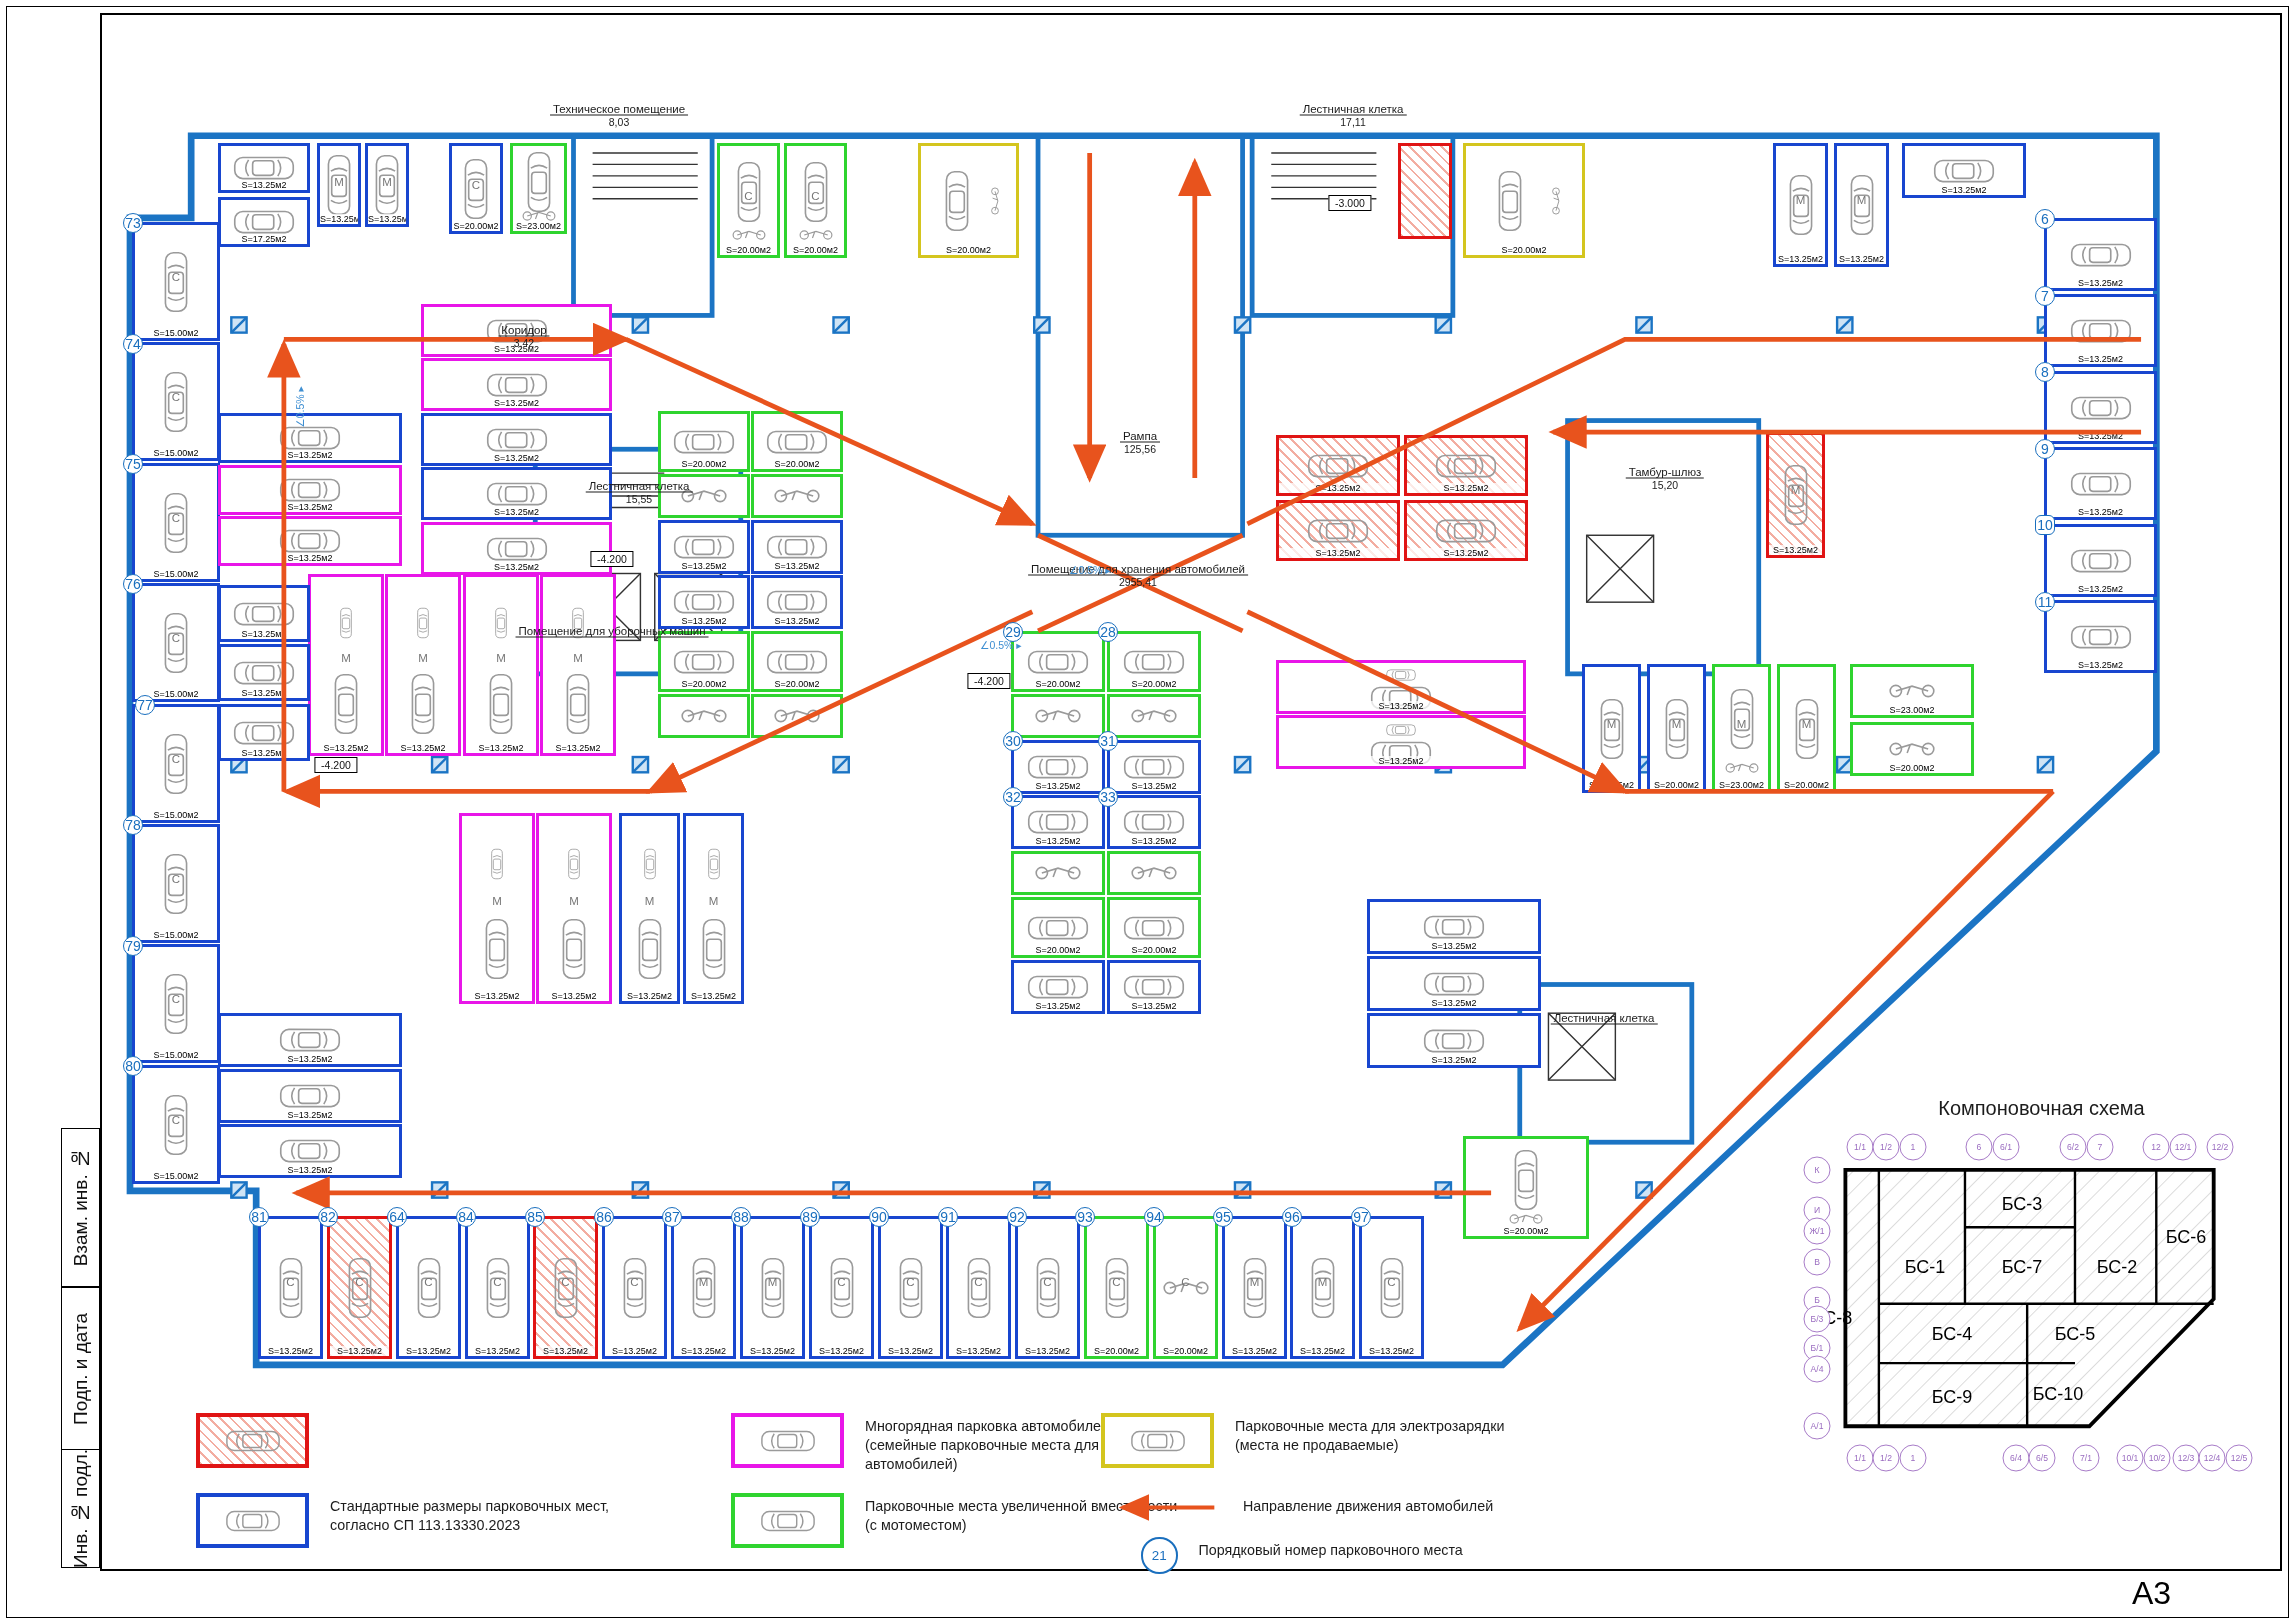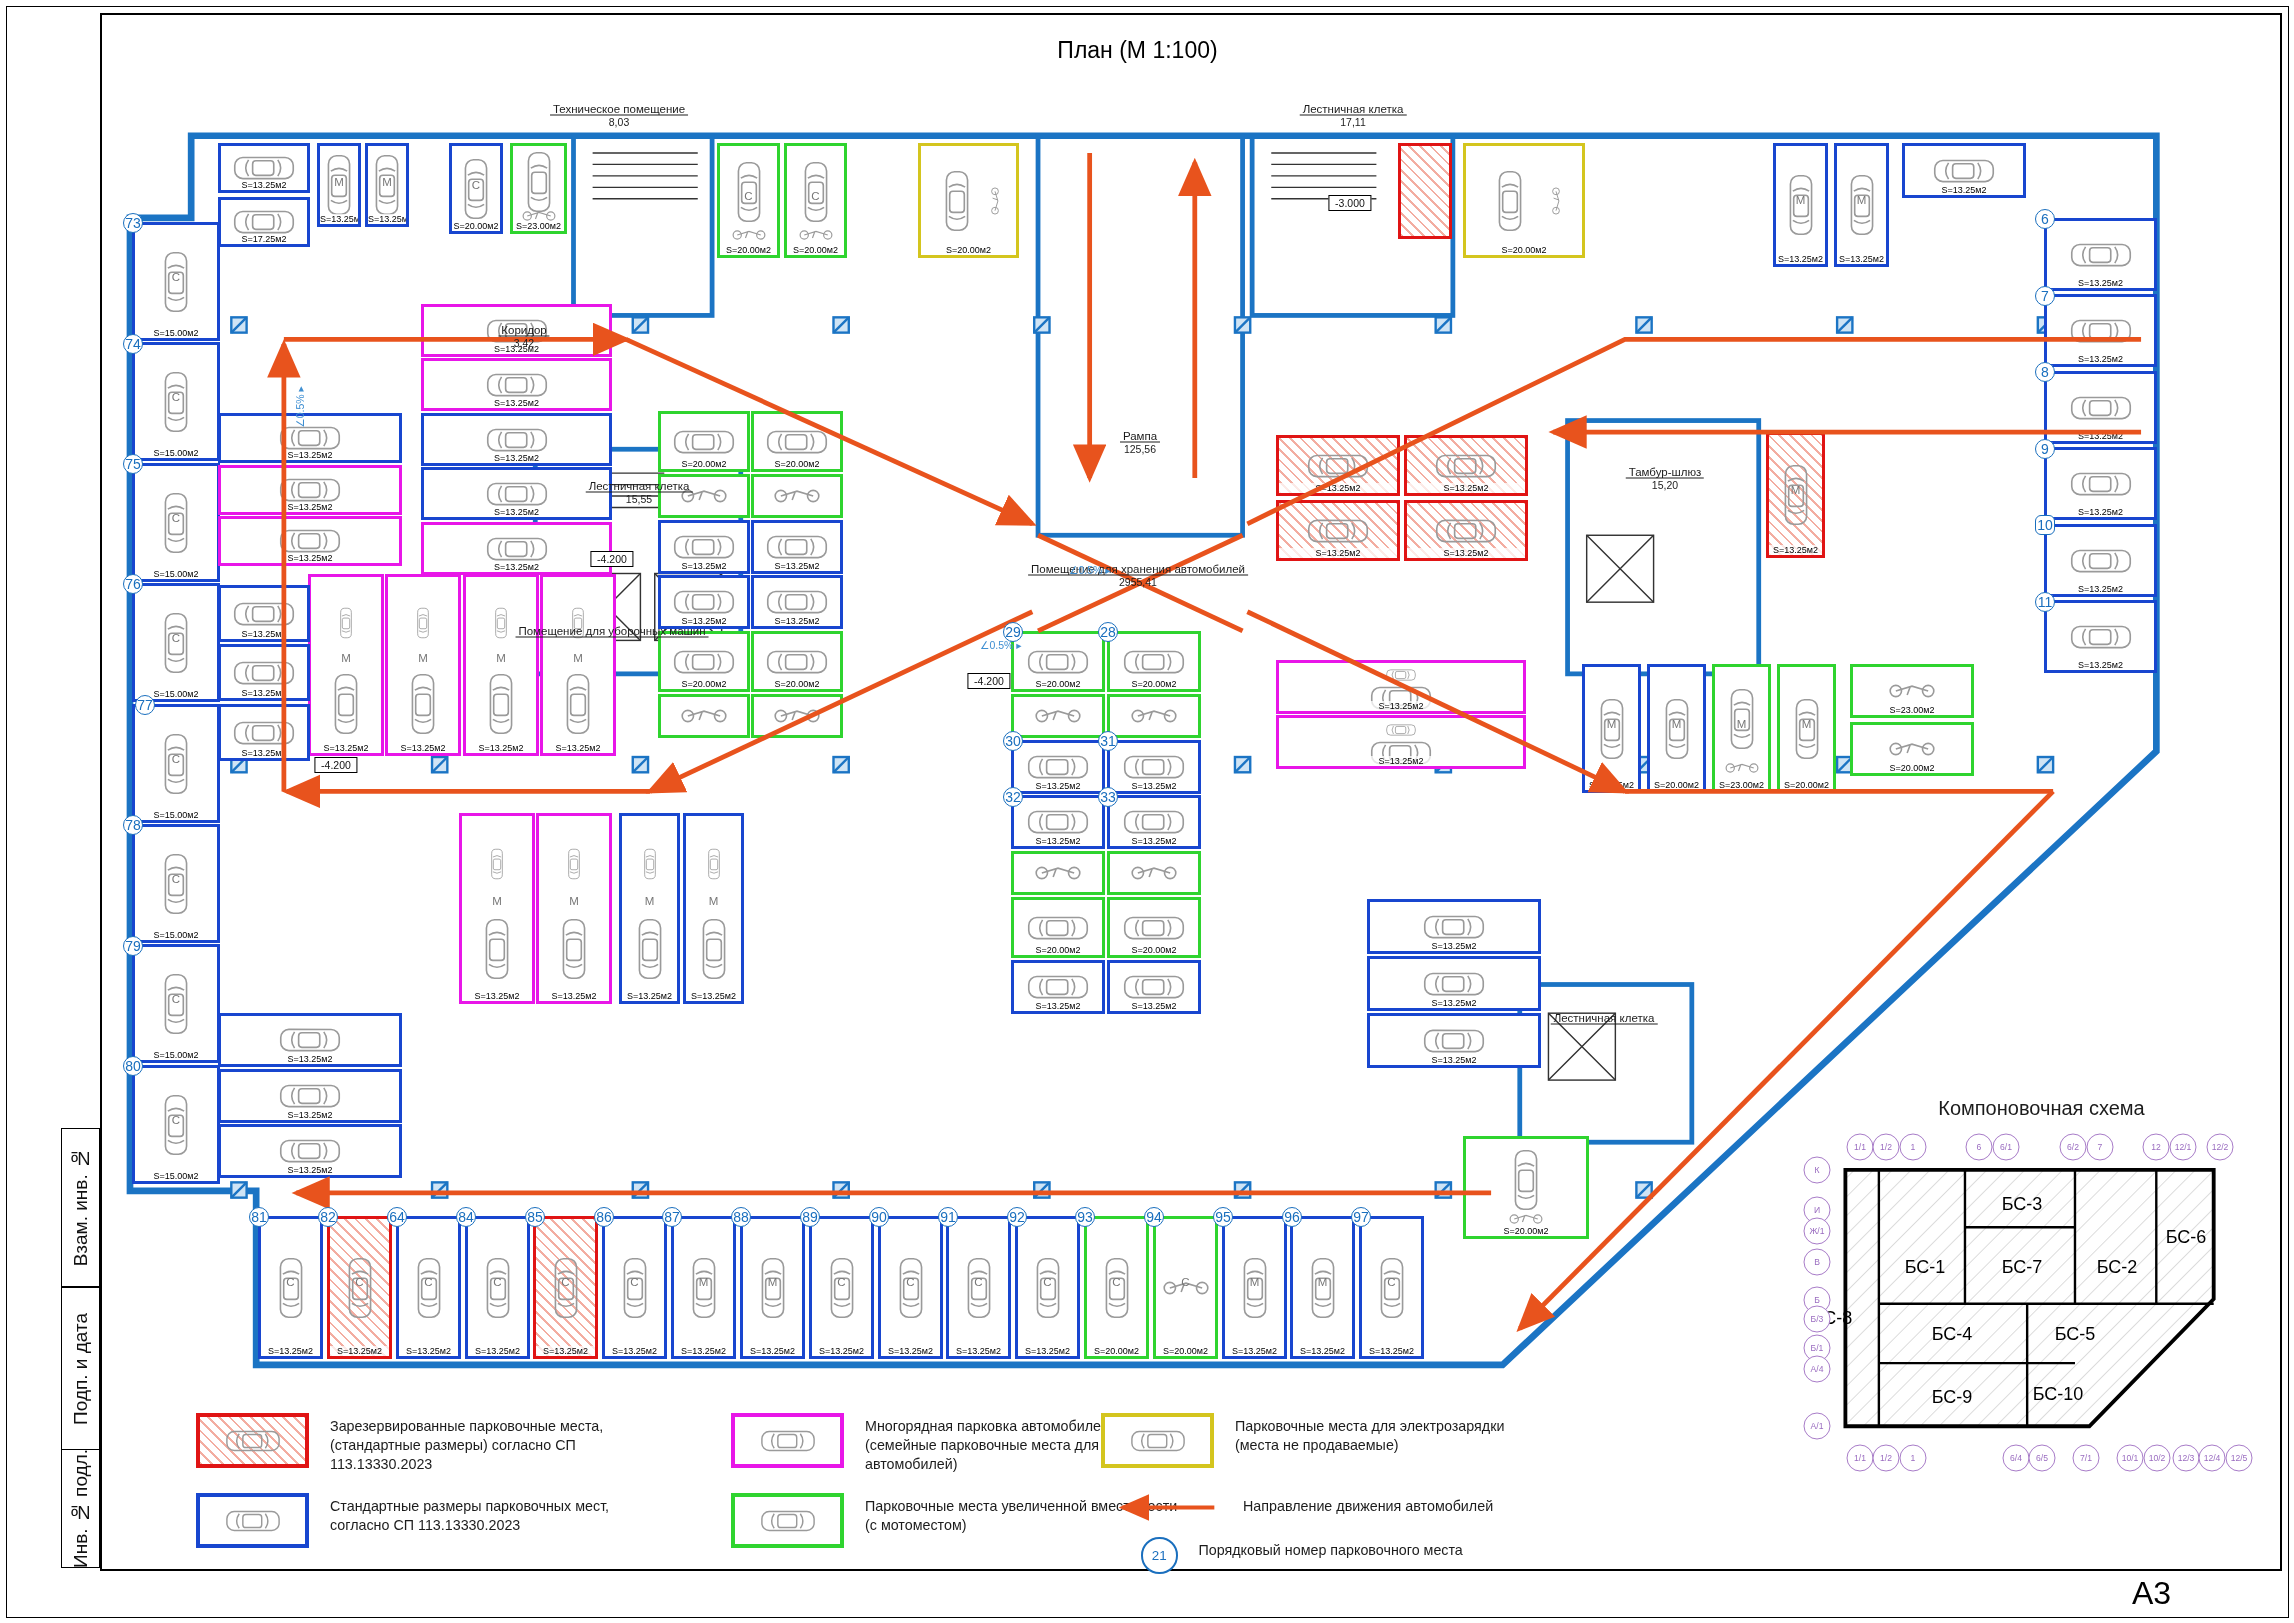--- a/index.html
+++ b/index.html
@@ -67,21 +67,20 @@
   <span>Взам. инв. №</span>
   </div>
 <div class="tb-cell" style="top:1287px;height:163px;">
   <span>Подп. и дата</span>
   </div>
 <div class="tb-cell" style="top:1449px;height:119px;">
   <span>Инв. № подл.</span>
   </div>
 
 <div class="sheet-title">
-  <div>План (М 1:100)</div>
 </div>
 
 <div class="a3-label">А3</div>
 
 <svg width="0" height="0" style="position:absolute">
   <defs>
     <symbol id="sym-car" viewBox="0 0 40 78">
       <g fill="none" stroke="#9a9a9a" stroke-width="2">
         <rect x="7" y="3" width="26" height="72" rx="10"></rect>
         <path d="M10 22 Q20 15 30 22"></path>
@@ -1035,21 +1034,20 @@
   </g>
 </svg>
 
 <div id="legend">
     <div class="legend-item" style="left: 196px; top: 1413px;">
       <div class="legend-swatch hatched" style="border-color: rgb(224, 20, 20);">
         <svg width="29" height="57" viewBox="0 0 40 78" style="transform: translate(-50%, -50%) rotate(90deg);">
           <use href="#sym-car"></use>
         </svg>
       </div>
-      <div class="legend-text">Зарезервированные парковочные места, (стандартные размеры) согласно СП 113.13330.2023</div>
     </div>
     <div class="legend-item" style="left: 196px; top: 1493px;">
       <div class="legend-swatch" style="border-color: rgb(24, 70, 207);">
         <svg width="29" height="57" viewBox="0 0 40 78" style="transform: translate(-50%, -50%) rotate(90deg);">
           <use href="#sym-car"></use>
         </svg>
       </div>
       <div class="legend-text">Стандартные размеры парковочных мест, согласно СП 113.13330.2023</div>
     </div>
     <div class="legend-item" style="left: 731px; top: 1413px;">

